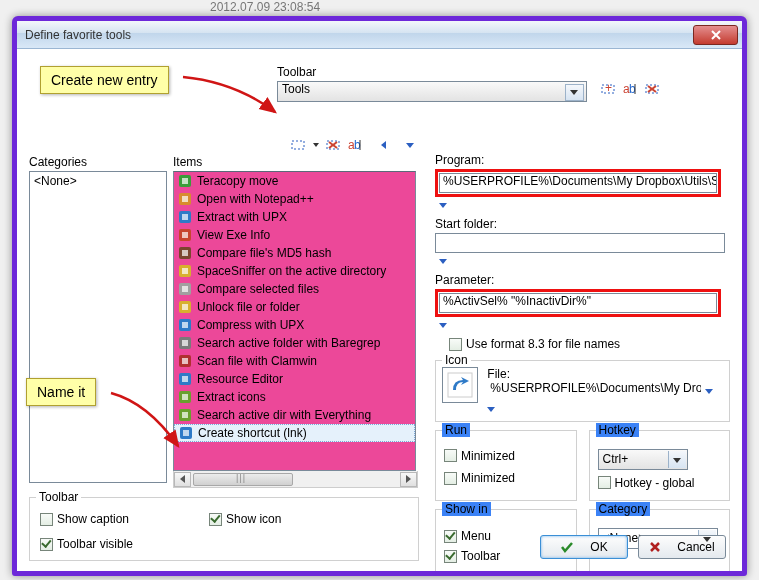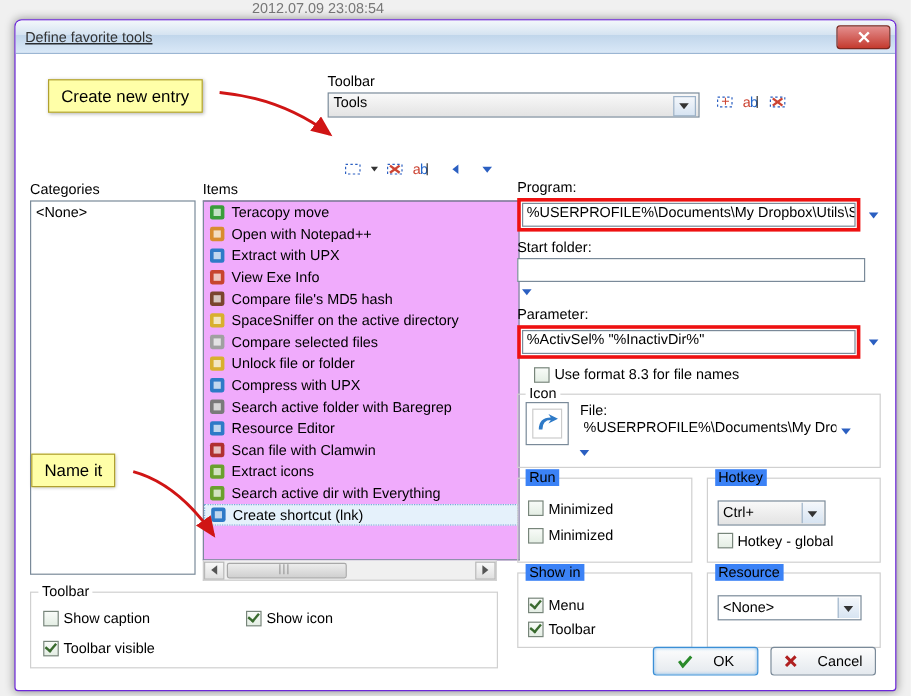--- a/index.html
+++ b/index.html
@@ -2,25 +2,24 @@
 <html><head>
 <meta charset="utf-8">
 <style>
   * { box-sizing: border-box; font-family: "Segoe UI", Tahoma, sans-serif; font-size: 12px; }
   body { margin: 0; background: #f0f0f0; width: 759px; height: 580px; position: relative; }
   
   .backdrop-hint { position: absolute; top: 0; left: 210px; color: #777; font-size: 12px; }
   
   .window {
     position: absolute; left: 12px; top: 16px; width: 735px; height: 560px;
-    background: #fff; border: 1px solid #6d28d9;
+    background: #fff; border: 5px solid #6d28d9;
     box-shadow: 0 0 8px rgba(0,0,0,0.4);
     border-radius: 6px 6px 3px 3px;
     overflow: hidden;
-    text-decoration: underline;
   }
   .titlebar {
     height: 28px; background: linear-gradient(#f3f7fb, #d5e3f1 45%, #c1d6eb 46%, #d9e8f7);
     border-bottom: 1px solid #9bb6d3;
     display: flex; align-items: center; padding: 0 4px 0 8px;
   }
   .titlebar .title { flex: 1; color: #333; }
   .closebtn {
     width: 45px; height: 20px; background: linear-gradient(#e48f8f,#c43b2f);
     border: 1px solid #7a2820; border-radius: 3px; color: #fff;
@@ -44,21 +43,21 @@
   .tiny-icon { width: 16px; height: 16px; display:inline-flex; align-items:center; justify-content:center;}
   .dd-arrow { width:0;height:0;border-left:3px solid transparent;border-right:3px solid transparent;border-top:4px solid #333; display:inline-block; margin-left:1px;}
   .blue-arrow { width:0;height:0;border-left:4px solid transparent;border-right:4px solid transparent;border-top:5px solid #2b5fc1; display:inline-block;}
   .blue-arrow.left { border-top:4px solid transparent;border-bottom:4px solid transparent;border-right:5px solid #2b5fc1;border-left:none;}
   
   
   .cat-label { position: absolute; left: 4px; top: 98px; }
   .cat-box { position: absolute; left: 4px; top: 114px; width: 138px; height: 312px; border: 1px solid #7a8a99; background: #fff; padding: 2px 4px; }
   
   .items-label { position: absolute; left: 148px; top: 98px; }
-  .items-box { position: absolute; left: 148px; top: 114px; width: 264px; height: 300px; border: 1px solid #7a8a99; border-top: 1px solid #5a6a79; background: #f0abfc; overflow: hidden; }
+  .items-box { position: absolute; left: 148px; top: 114px; width: 243px; height: 300px; border: 1px solid #7a8a99; border-top: 1px solid #5a6a79; background: #ec4899; overflow: hidden; }
   .items-list { list-style: none; margin: 0; padding: 0; }
   .items-list li { display: flex; align-items: center; height: 18px; padding: 0 3px; gap: 4px; white-space: nowrap; overflow:hidden;}
   .items-list li.selected { background: #e5f1fb; border: 1px dotted #7aa7d8; }
   .item-icon { width: 16px; height: 16px; display:inline-block; flex-shrink:0;}
   
   .hscroll { position: absolute; left: 148px; top: 414px; width: 245px; height: 17px; background: #f0f0f0; border: 1px solid #cdcdcd; border-top:none; display:flex; align-items:center;}
   .hscroll .sbtn { width:17px; height:15px; background: linear-gradient(#f8f8f8,#e0e0e0); border:1px solid #b8b8b8; display:flex;align-items:center;justify-content:center;}
   .hscroll .track { flex:1; height:15px; position:relative; }
   .hscroll .thumb { position:absolute; left:2px; width:100px; height:13px; top:1px; background: linear-gradient(#ececec,#d0d0d0); border:1px solid #a8a8a8; border-radius:2px;}
   .hscroll .thumb::after { content:"|||"; position:absolute; left:42px; top:-1px; color:#888; font-size:9px; letter-spacing:1px;}
@@ -250,31 +249,31 @@
           </li>
           <li>
             <span class="item-icon"><svg width="16" height="16">
                 <rect x="2" y="2" width="12" height="12" rx="2" fill="#7a7a7a"></rect>
                 <rect x="5" y="5" width="6" height="6" fill="#fff" opacity="0.7"></rect>
               </svg></span>
             <span>Search active folder with Baregrep</span>
           </li>
           <li>
             <span class="item-icon"><svg width="16" height="16">
+                <rect x="2" y="2" width="12" height="12" rx="2" fill="#b03030"></rect>
+                <rect x="5" y="5" width="6" height="6" fill="#fff" opacity="0.7"></rect>
+              </svg></span>
+            <span>Scan file with Clamwin</span>
+          </li>
+          <li>
+            <span class="item-icon"><svg width="16" height="16">
                 <rect x="2" y="2" width="12" height="12" rx="2" fill="#2e7ac7"></rect>
                 <rect x="5" y="5" width="6" height="6" fill="#fff" opacity="0.7"></rect>
               </svg></span>
             <span>Resource Editor</span>
-          </li>
-          <li>
-            <span class="item-icon"><svg width="16" height="16">
-                <rect x="2" y="2" width="12" height="12" rx="2" fill="#b03030"></rect>
-                <rect x="5" y="5" width="6" height="6" fill="#fff" opacity="0.7"></rect>
-              </svg></span>
-            <span>Scan file with Clamwin</span>
           </li>
           <li>
             <span class="item-icon"><svg width="16" height="16">
                 <rect x="2" y="2" width="12" height="12" rx="2" fill="#6aa02e"></rect>
                 <rect x="5" y="5" width="6" height="6" fill="#fff" opacity="0.7"></rect>
               </svg></span>
             <span>Extract icons</span>
           </li>
           <li>
             <span class="item-icon"><svg width="16" height="16">
@@ -374,21 +373,21 @@
           <label class="checkbox">
               <span class="box checked"></span>
               <span>Menu</span>
             </label><br>
           <label class="checkbox" style="margin-top:6px">
               <span class="box checked"></span>
               <span>Toolbar</span>
             </label>
         </div>
         <div class="lower-col">
-          <span class="g-label">Resource</span>
+          <span class="g-label">Category</span>
           <div class="cat-select"><span>&lt;None&gt;</span><span class="arrow"></span></div>
         </div>
       </div>
     </div>
 
     <div class="toolbar-group">
       <span class="g-label">Toolbar</span>
       <div class="row1">
         <label class="checkbox">
             <span class="box"></span>

